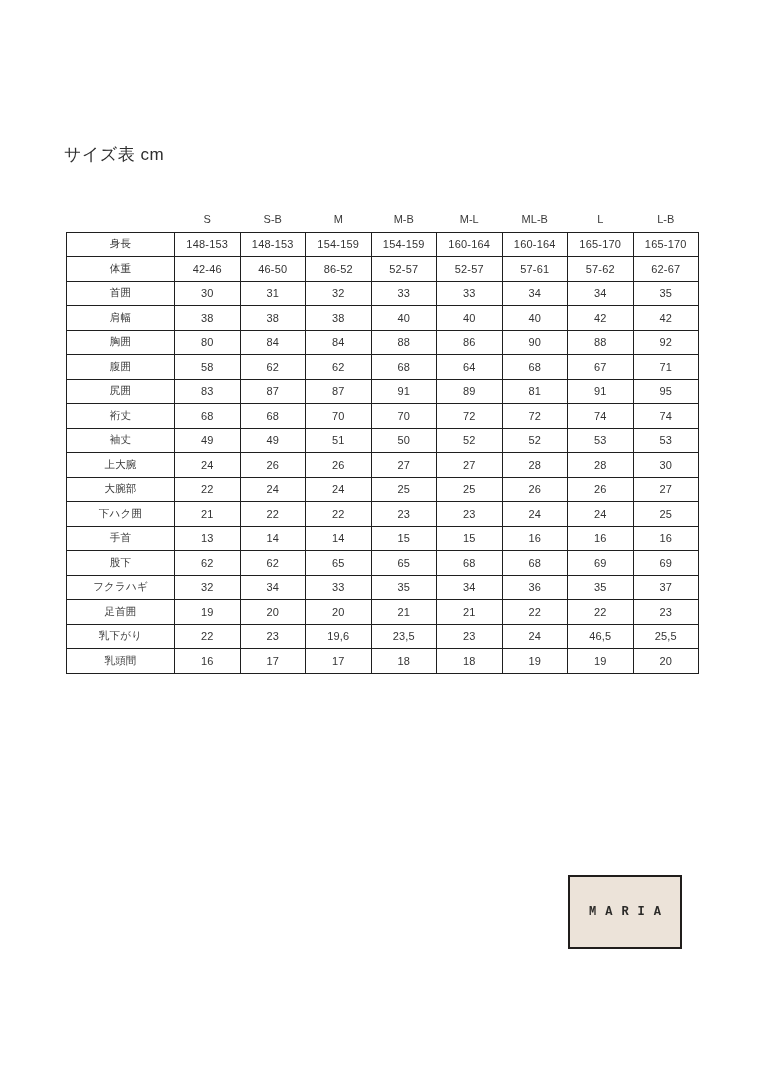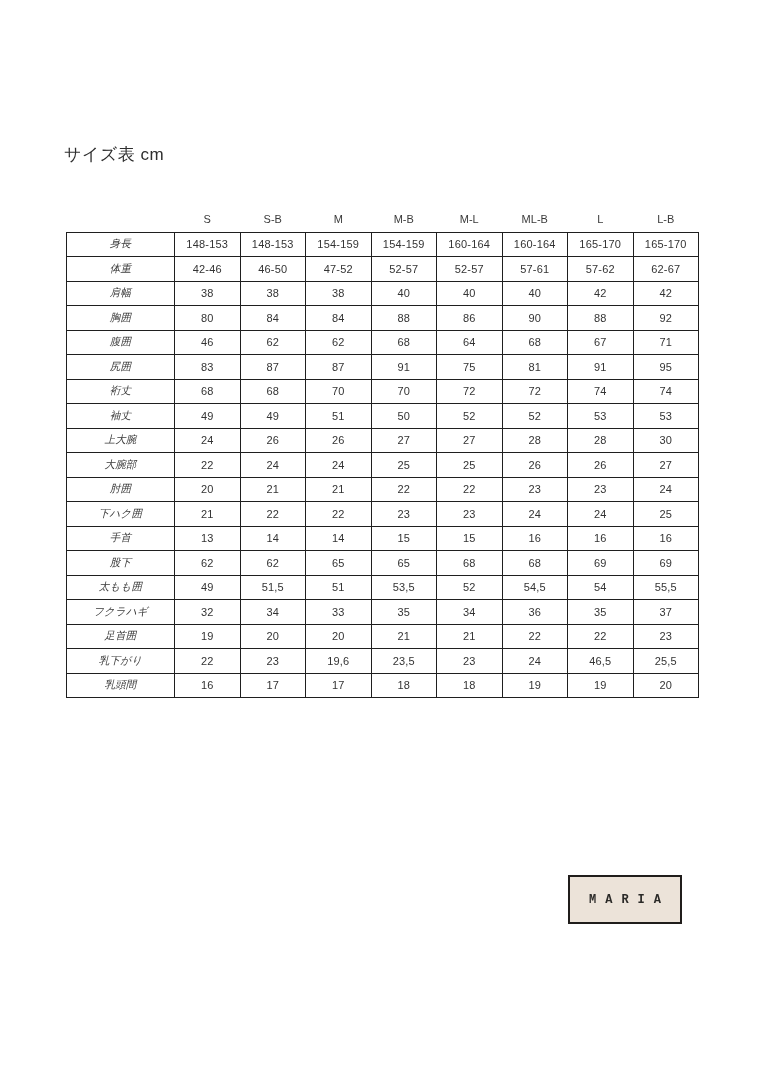--- a/index.html
+++ b/index.html
@@ -51,26 +51,25 @@
     text-align: center;
     vertical-align: middle;
     padding: 0;
     font-size: 11px;
     color: #333333;
     letter-spacing: 0.2px;
   }
   .size-table tbody td.label-cell {
     font-size: 10.5px;
     color: #3a3a3a;
-    font-style: italic;
   }
   .logo-box {
     position: absolute;
     left: 568px; top: 833px;
-    width: 114px; height: 49px;
+    width: 114px; height: 74px;
     background: #ece3d9;
     border: 2px solid #201d1b;
     display: flex;
     align-items: center;
     justify-content: center;
   }
   .logo-text {
     font-family: "Liberation Mono", "DejaVu Sans Mono", monospace;
     font-size: 12px;
     font-weight: bold;
@@ -123,26 +122,37 @@
           <td>154-159</td>
           <td>160-164</td>
           <td>160-164</td>
           <td>165-170</td>
           <td>165-170</td>
         </tr>
         <tr>
           <td class="label-cell">体重</td>
           <td>42-46</td>
           <td>46-50</td>
-          <td>47-52</td>
+          <td>86-52</td>
           <td>52-57</td>
           <td>52-57</td>
           <td>57-61</td>
           <td>57-62</td>
           <td>62-67</td>
+        </tr>
+        <tr>
+          <td class="label-cell">首囲</td>
+          <td>30</td>
+          <td>31</td>
+          <td>32</td>
+          <td>33</td>
+          <td>33</td>
+          <td>34</td>
+          <td>34</td>
+          <td>35</td>
         </tr>
         <tr>
           <td class="label-cell">肩幅</td>
           <td>38</td>
           <td>38</td>
           <td>38</td>
           <td>40</td>
           <td>40</td>
           <td>40</td>
           <td>42</td>
@@ -154,36 +164,36 @@
           <td>84</td>
           <td>84</td>
           <td>88</td>
           <td>86</td>
           <td>90</td>
           <td>88</td>
           <td>92</td>
         </tr>
         <tr>
           <td class="label-cell">腹囲</td>
-          <td>46</td>
+          <td>58</td>
           <td>62</td>
           <td>62</td>
           <td>68</td>
           <td>64</td>
           <td>68</td>
           <td>67</td>
           <td>71</td>
         </tr>
         <tr>
           <td class="label-cell">尻囲</td>
           <td>83</td>
           <td>87</td>
           <td>87</td>
           <td>91</td>
-          <td>75</td>
+          <td>89</td>
           <td>81</td>
           <td>91</td>
           <td>95</td>
         </tr>
         <tr>
           <td class="label-cell">裄丈</td>
           <td>68</td>
           <td>68</td>
           <td>70</td>
           <td>70</td>
@@ -219,31 +229,20 @@
           <td>22</td>
           <td>24</td>
           <td>24</td>
           <td>25</td>
           <td>25</td>
           <td>26</td>
           <td>26</td>
           <td>27</td>
         </tr>
         <tr>
-          <td class="label-cell">肘囲</td>
-          <td>20</td>
-          <td>21</td>
-          <td>21</td>
-          <td>22</td>
-          <td>22</td>
-          <td>23</td>
-          <td>23</td>
-          <td>24</td>
-        </tr>
-        <tr>
           <td class="label-cell">下ハク囲</td>
           <td>21</td>
           <td>22</td>
           <td>22</td>
           <td>23</td>
           <td>23</td>
           <td>24</td>
           <td>24</td>
           <td>25</td>
         </tr>
@@ -263,31 +262,20 @@
           <td>62</td>
           <td>62</td>
           <td>65</td>
           <td>65</td>
           <td>68</td>
           <td>68</td>
           <td>69</td>
           <td>69</td>
         </tr>
         <tr>
-          <td class="label-cell">太もも囲</td>
-          <td>49</td>
-          <td>51,5</td>
-          <td>51</td>
-          <td>53,5</td>
-          <td>52</td>
-          <td>54,5</td>
-          <td>54</td>
-          <td>55,5</td>
-        </tr>
-        <tr>
           <td class="label-cell">フクラハギ</td>
           <td>32</td>
           <td>34</td>
           <td>33</td>
           <td>35</td>
           <td>34</td>
           <td>36</td>
           <td>35</td>
           <td>37</td>
         </tr>

